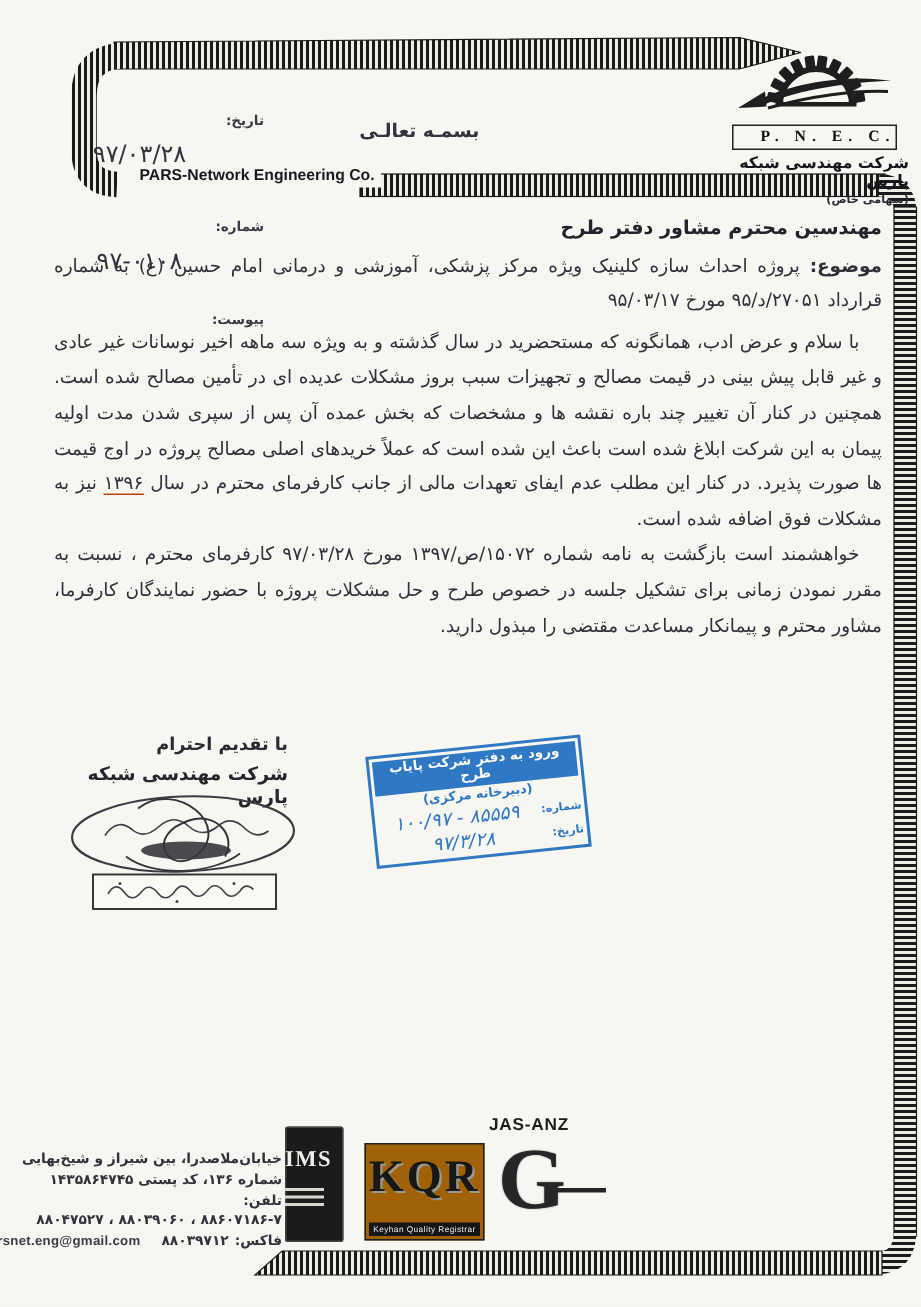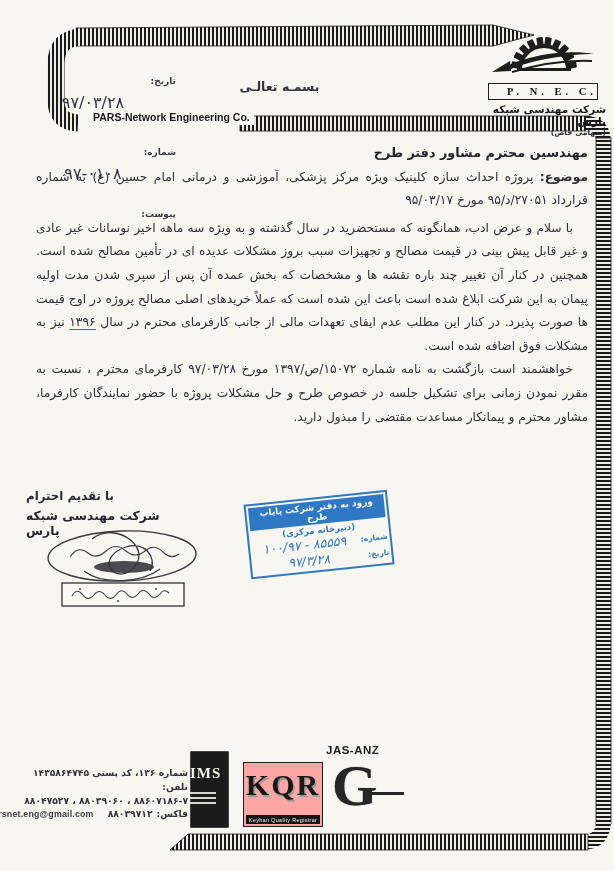--- a/index.html
+++ b/index.html
@@ -44,21 +44,21 @@
     direction:rtl; text-align:justify; font-size:12.3px; line-height:23.6px; color:#302f3a;
   }
   .letter p{margin:0;}
   .recipient{font-weight:bold; font-size:12.8px; color:#24232c; margin-bottom:1px !important;}
   .subject-label{font-weight:bold;}
   .subject{margin-bottom:4px !important;}
   .para{text-indent:15px;}
   .u-year{border-bottom:1px solid #c2410c; text-decoration:none; font-style:normal;}
 
   
-  .sig{position:absolute; top:489px; left:26px; width:166px; z-index:3; direction:rtl; text-align:left;}
+  .sig{position:absolute; top:489px; left:26px; width:166px; z-index:3; direction:rtl; text-align:right;}
   .sig-line1{font-size:11.8px; font-weight:bold; color:#2b2a33;}
   .sig-line2{font-size:12.4px; font-weight:bold; color:#26252e; margin-top:5px;}
   .seal{position:absolute; top:527px; left:22px; z-index:3;}
 
   
   .stamp{
     position:absolute; left:247px; top:497px; width:136px; z-index:4;
     transform:rotate(-6deg); border:2.5px solid #2e78c4; background:rgba(255,255,255,0.0);
     direction:rtl; color:#2e78c4; padding:1.5px 2px 3px 2px;
   }
@@ -84,21 +84,21 @@
     position:absolute; left:190px; top:751px; width:39px; height:77px; z-index:3;
     background:#1b1b1b; border-radius:2px; display:flex; flex-direction:column; 
     box-shadow:0 0 0 1px #444 inset;
   }
   .ims-text{color:#f1f0ea; font-family:"Liberation Serif", serif; font-weight:bold; font-size:15px; letter-spacing:1px; margin-top:14px;}
   .ims-sub{margin-top:10px; width:26px;}
   .ims-sub div{height:2px; background:#d8d7cf; margin-bottom:3px;}
 
   .kqr-logo{
     position:absolute; left:243px; top:762px; width:80px; height:65px; z-index:3;
-    border:1.6px solid #1e1e1e; background:#fca5a5; box-sizing:border-box;
+    border:1.6px solid #1e1e1e; background:#a16207; box-sizing:border-box;
   }
   .kqr-letters{
     text-align:center; font-family:"Liberation Serif", serif; font-weight:bold; font-size:30px;
     color:#181818; letter-spacing:2px; line-height:44px; text-shadow:1.5px 1.5px 0 #9a9a94;
   }
   .kqr-strip{
     position:absolute; bottom:2px; left:2px; right:2px; background:#161616; color:#efeee8;
     font-family:"Liberation Sans", sans-serif; font-size:5.5px; text-align:center; padding:1.5px 0;
     letter-spacing:0.3px;
   }
@@ -212,20 +212,21 @@
       <span class="stamp-lbl">شماره:</span>
       <span class="stamp-val ltr">۱۰۰/۹۷ - ۸۵۵۵۹</span>
     </div>
     <div class="stamp-row">
       <span class="stamp-lbl">تاریخ:</span>
       <span class="stamp-val ltr">۹۷/۳/۲۸</span>
     </div>
   </div>
 
   <div class="footer-address">
+    <div>خیابان‌ملاصدرا، بین شیراز و شیخ‌بهایی</div>
     <div>شماره ۱۳۶، کد پستی ۱۴۳۵۸۶۴۷۴۵</div>
     <div>
       <span>تلفن:</span>
       <span class="ltr">۸۸۰۴۷۵۲۷ ، ۸۸۰۳۹۰۶۰ ، ۸۸۶۰۷۱۸۶-۷</span>
     </div>
     <div class="fax-row">
       <span>فاکس:</span>
       <span class="ltr">۸۸۰۳۹۷۱۲</span>
       <span class="email">parsnet.eng@gmail.com</span>
     </div>

